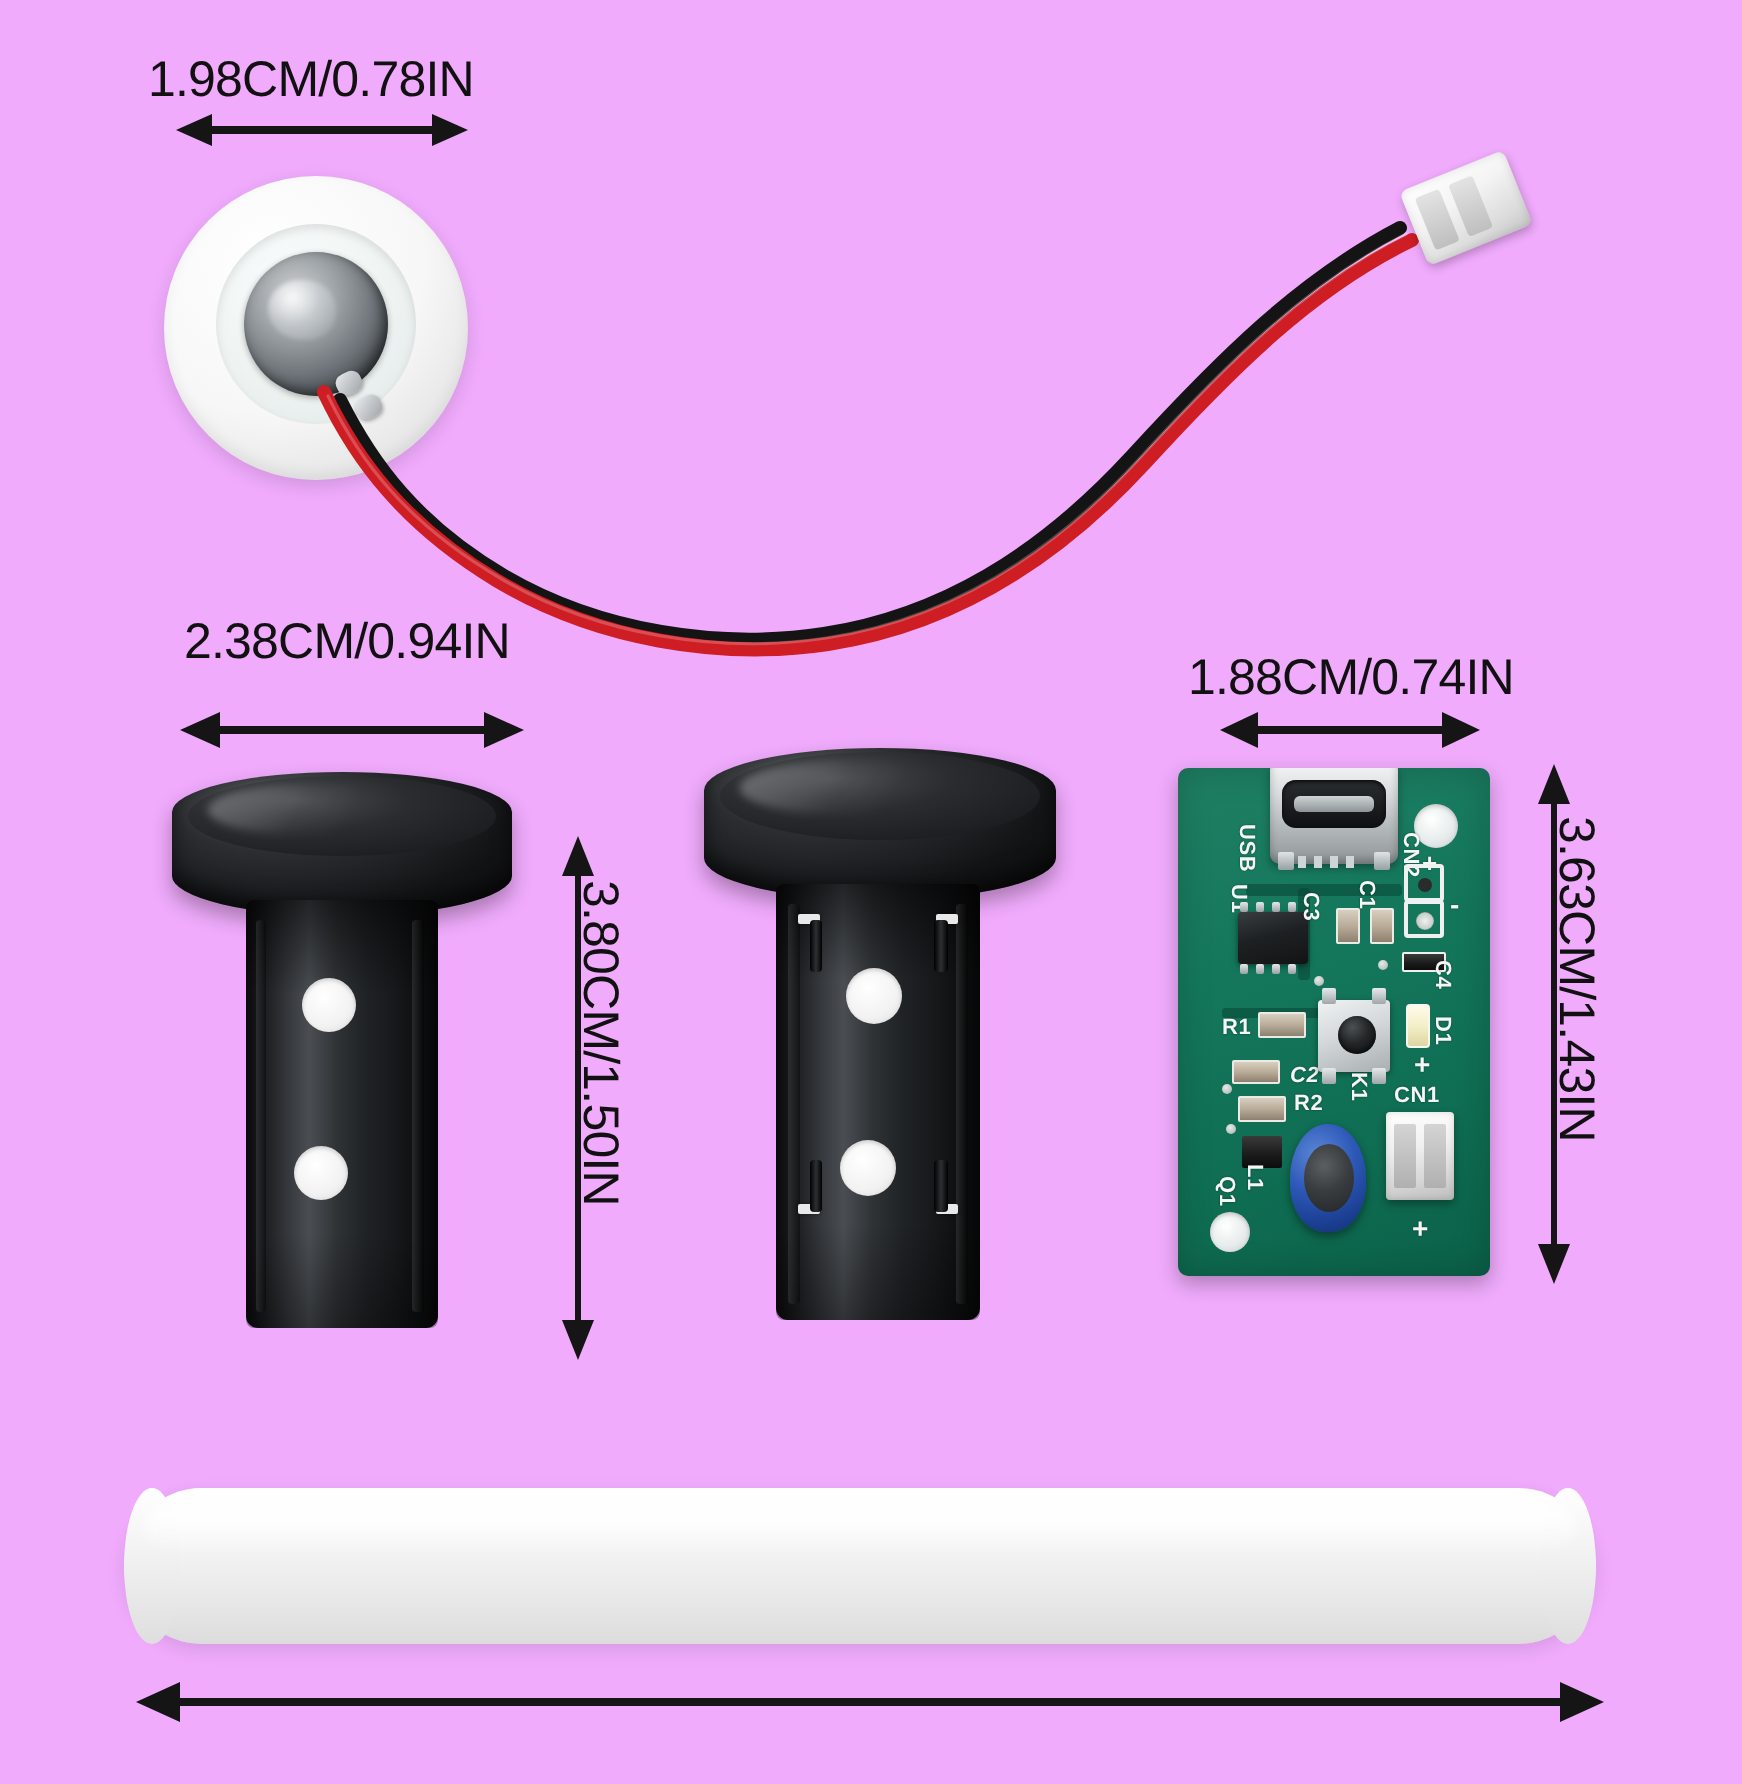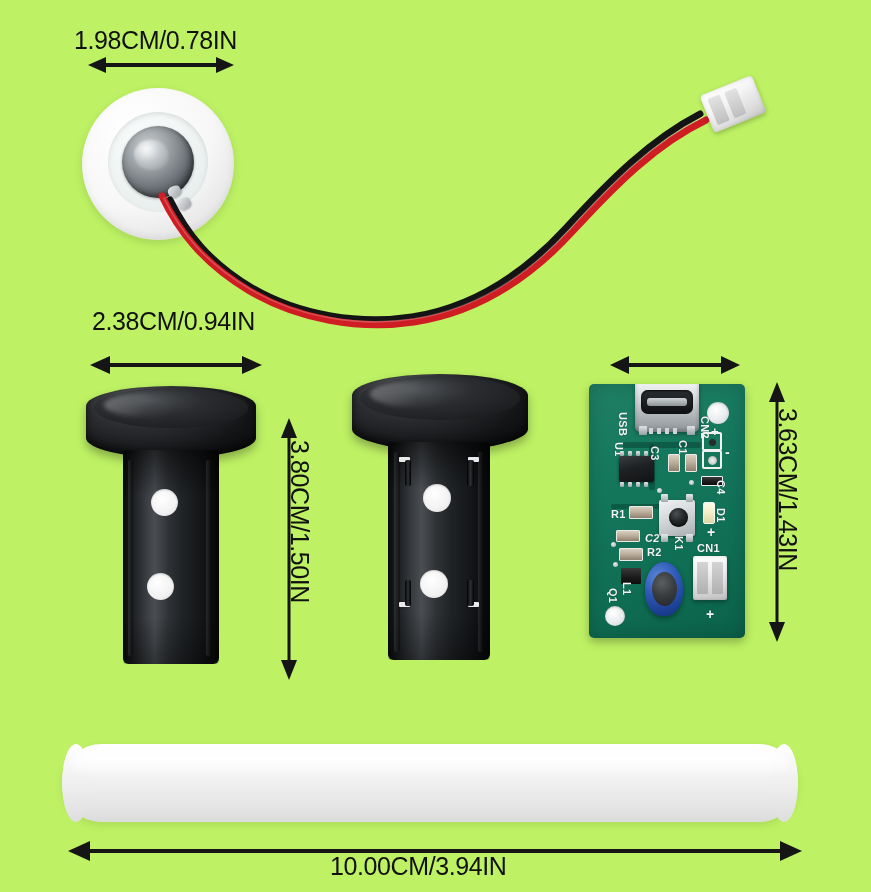--- a/index.html
+++ b/index.html
@@ -7,21 +7,21 @@
     padding: 0;
     background: #ffffff;
   }
   body {
     font-family: "Liberation Sans", sans-serif;
   }
   #page {
     position: relative;
     width: 871px;
     height: 892px;
-    background: #bef264;
+    background: #f0abfc;
     overflow: hidden;
   }
   .dim-label {
     position: absolute;
     color: #111111;
     font-size: 25px;
     font-weight: 500;
     letter-spacing: -0.4px;
     white-space: nowrap;
     font-family: "Liberation Sans", sans-serif;
@@ -336,20 +336,21 @@
     <polygon points="146,13 128,5 128,21" fill="#151515"></polygon>
   </svg>
 
   <div class="dim-label" style="left:92px;top:307px;">2.38CM/0.94IN</div>
   <svg class="arrow-svg" style="left:90px;top:352px;width:172px;height:26px;">
     <line x1="13" y1="13" x2="159" y2="13" stroke="#151515" stroke-width="4"></line>
     <polygon points="0,13 20,4 20,22" fill="#151515"></polygon>
     <polygon points="172,13 152,4 152,22" fill="#151515"></polygon>
   </svg>
 
+  <div class="dim-label" style="left:594px;top:325px;">1.88CM/0.74IN</div>
   <svg class="arrow-svg" style="left:610px;top:352px;width:130px;height:26px;">
     <line x1="13" y1="13" x2="117" y2="13" stroke="#151515" stroke-width="4"></line>
     <polygon points="0,13 19,4 19,22" fill="#151515"></polygon>
     <polygon points="130,13 111,4 111,22" fill="#151515"></polygon>
   </svg>
 
   <svg class="arrow-svg" style="left:276px;top:418px;width:26px;height:262px;">
     <line x1="13" y1="12" x2="13" y2="250" stroke="#151515" stroke-width="3"></line>
     <polygon points="13,0 5,20 21,20" fill="#151515"></polygon>
     <polygon points="13,262 5,242 21,242" fill="#151515"></polygon>
@@ -489,15 +490,14 @@
     <div class="tube-capL"></div>
     <div class="tube-capR"></div>
     <div class="tube-sheen"></div>
   </div>
 
   <svg class="arrow-svg" style="left:68px;top:838px;width:734px;height:26px;">
     <line x1="14" y1="13" x2="720" y2="13" stroke="#151515" stroke-width="4"></line>
     <polygon points="0,13 22,3 22,23" fill="#151515"></polygon>
     <polygon points="734,13 712,3 712,23" fill="#151515"></polygon>
   </svg>
-  <div class="dim-label" style="left:330px;top:852px;">10.00CM/3.94IN</div>
 
 </div>
 
 </body></html>

